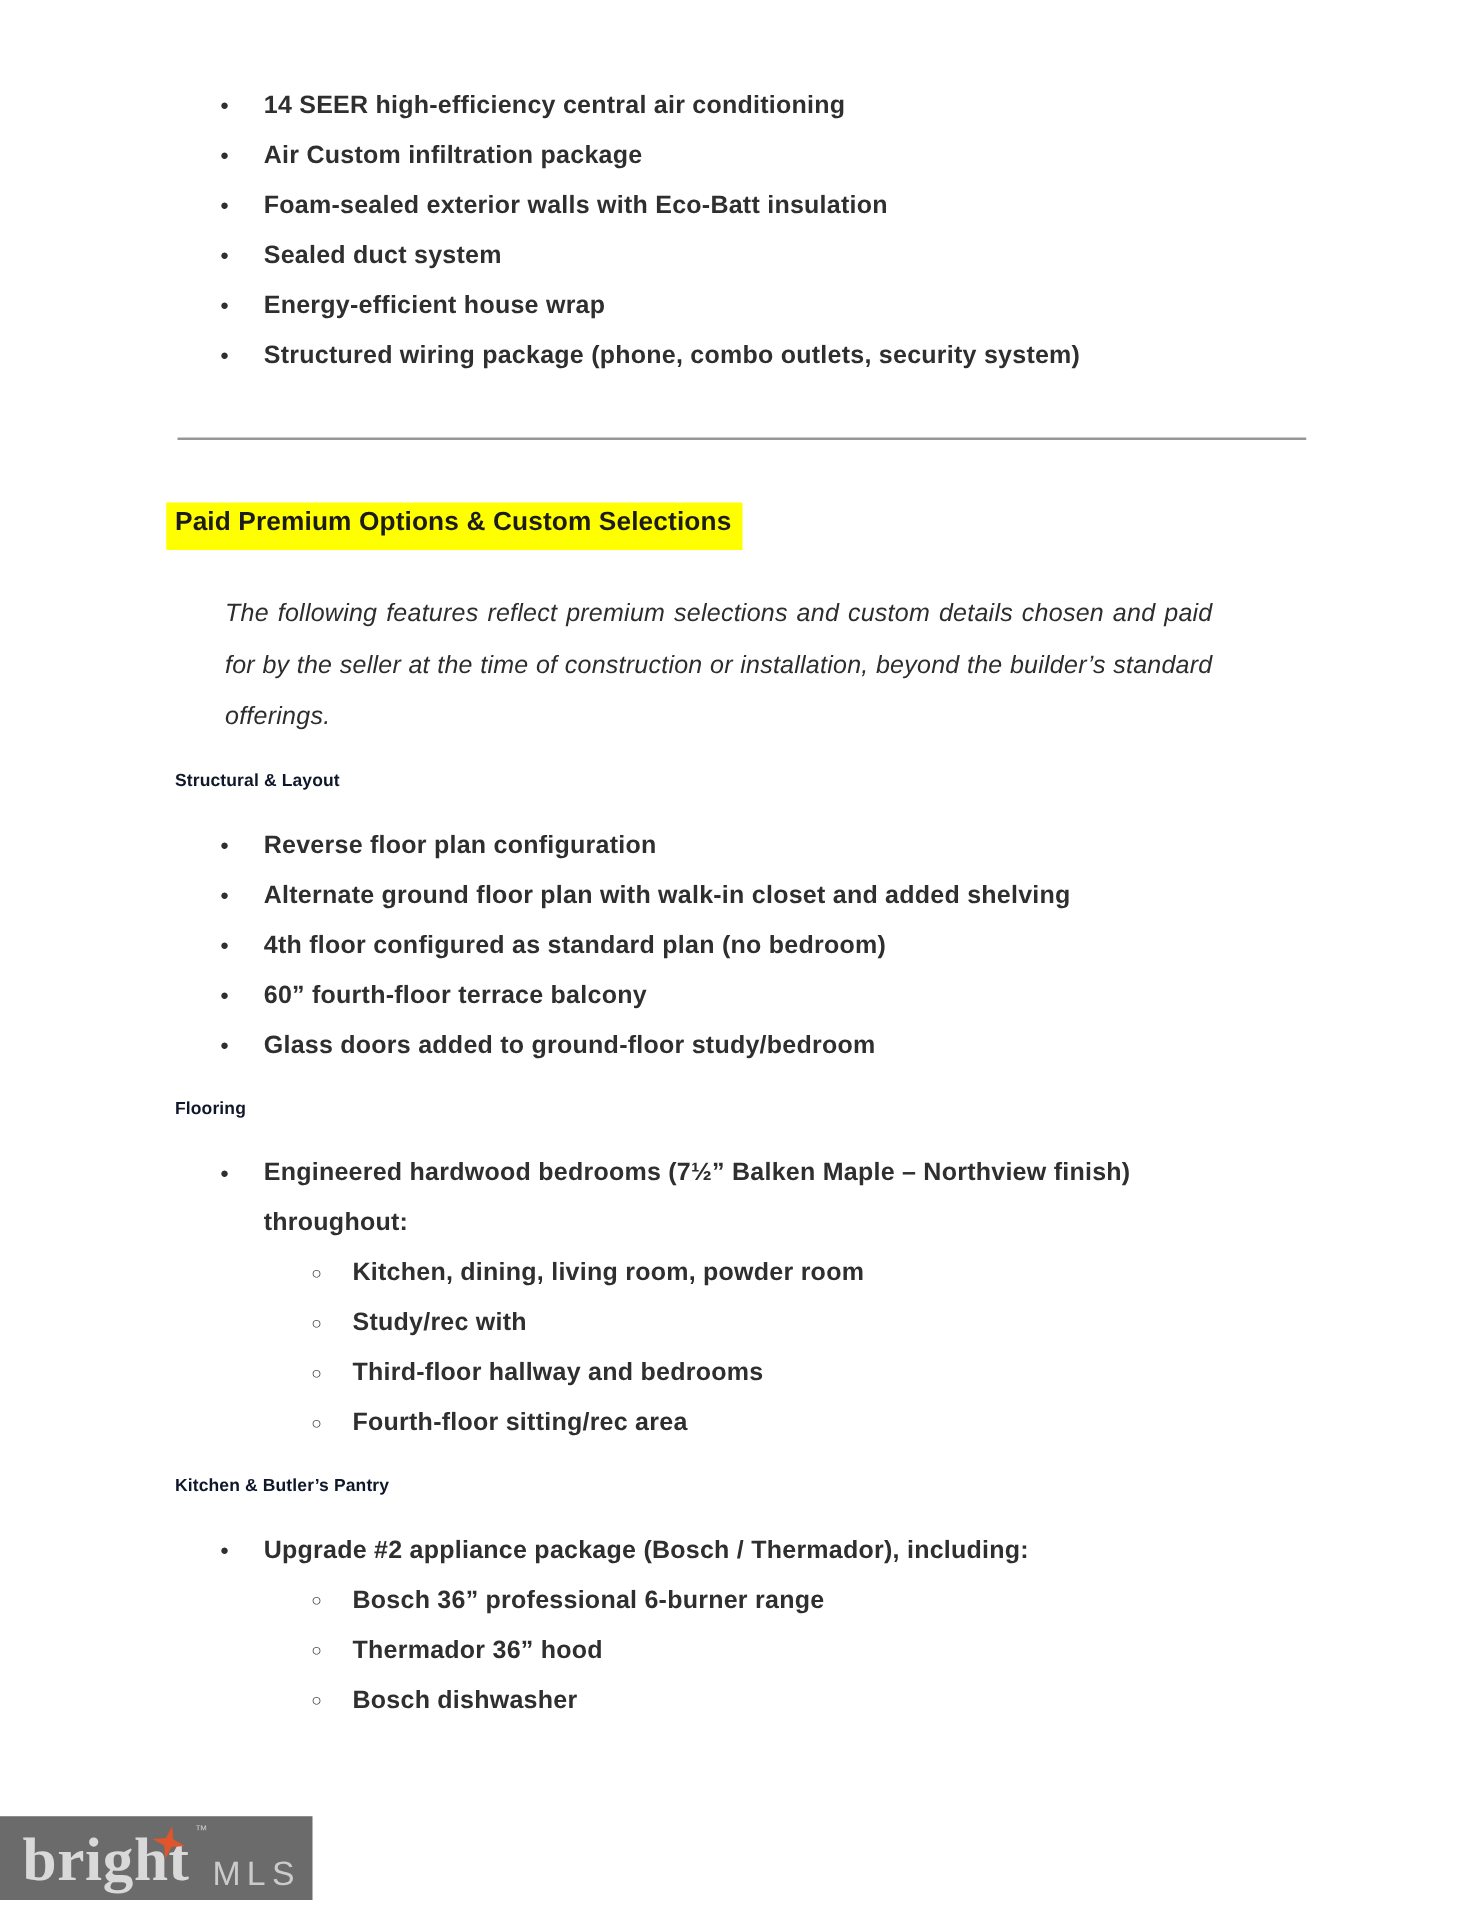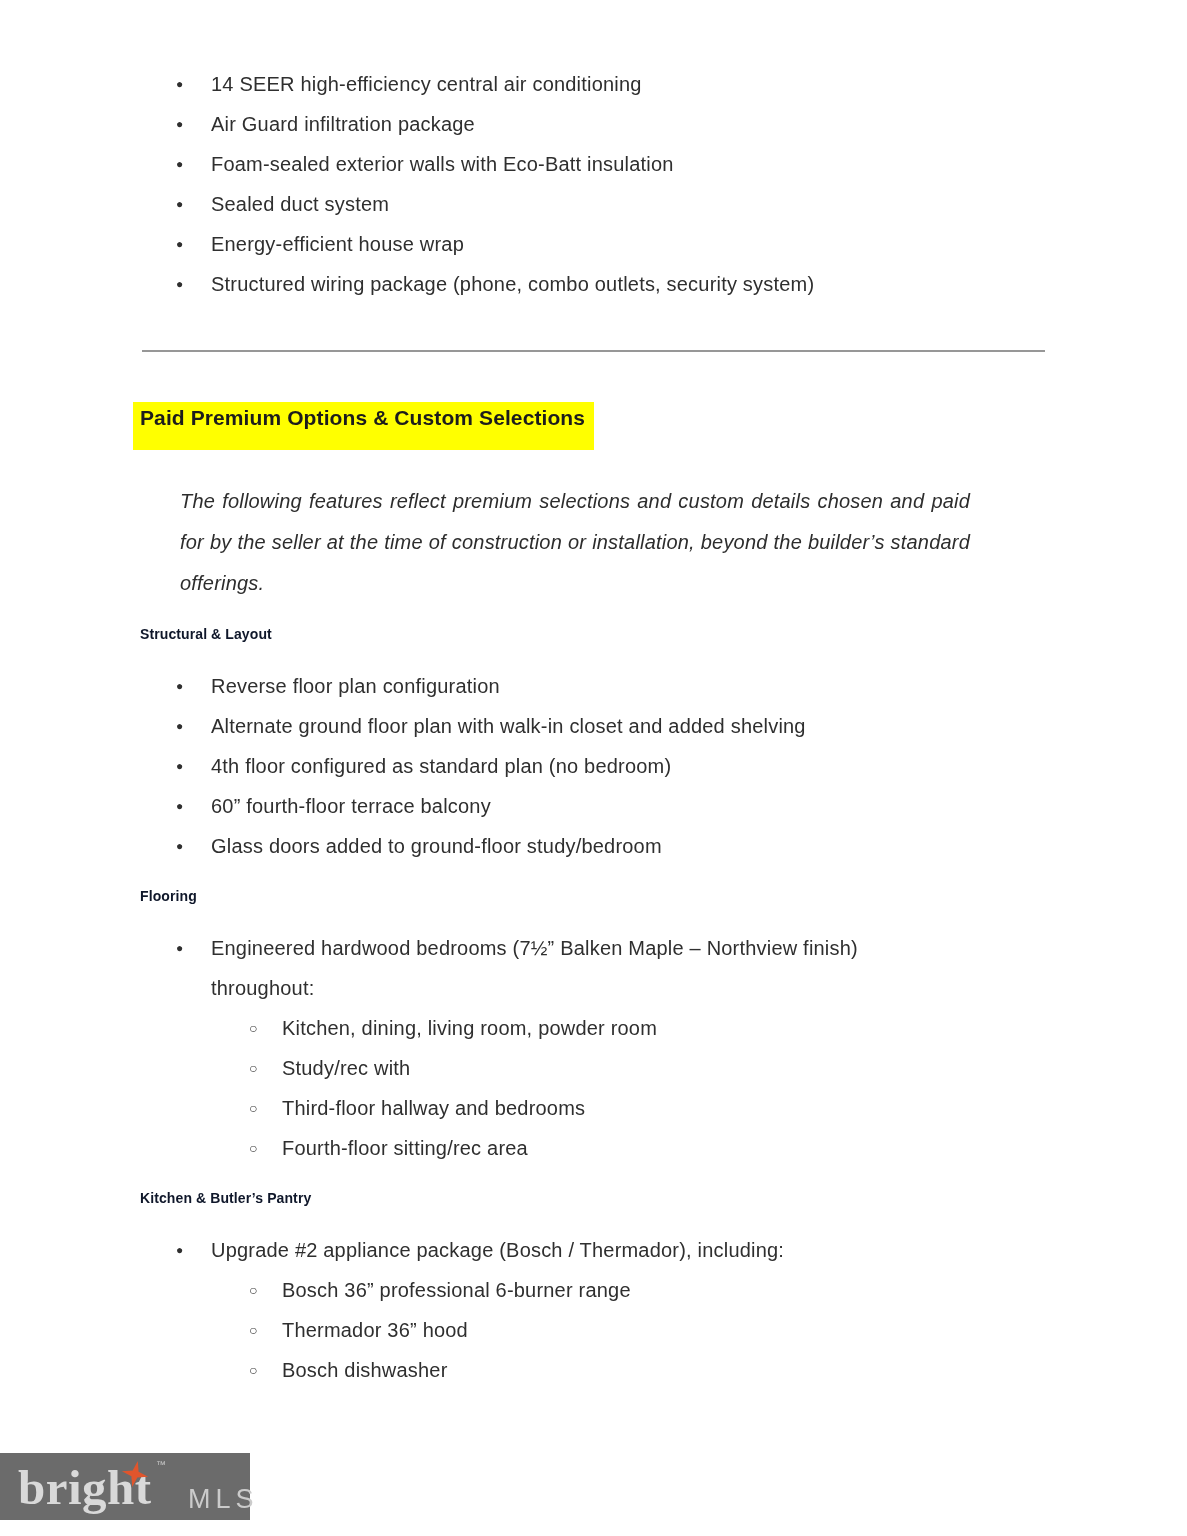--- a/index.html
+++ b/index.html
@@ -21,21 +21,21 @@
   
   ul.blist {
     list-style: none;
     margin: 0; padding: 0 0 0 36px;
   }
   ul.blist > li {
     display: grid;
     grid-template-columns: 35px 1fr;
     align-items: start;
   }
-  .li-body { line-height: 40px; }
+  .li-body { line-height: 40px; font-weight: bold; }
   .li-line { line-height: 40px; }
   .marker {
     line-height: 40px;
     font-size: 12px;
     color: #2f2f2f;
   }
   ul.sublist {
     list-style: none;
     margin: 0; padding: 0;
   }
@@ -54,21 +54,21 @@
     border: none;
     border-top: 2px solid #979797;
     width: 903px;
     margin: 46px 0 0 2px;
   }
   
   .highlight-wrap { margin: 50px 0 0 0; }
   .highlight-heading {
     display: inline-block;
     margin-left: -7px;
-    padding: 4px 9px 20px 7px;
+    padding: 4px 9px 10px 7px;
     font-size: 21px;
     font-weight: bold;
     color: #1c1c1c;
     letter-spacing: 0.1px;
   }
   .intro {
     margin: 31px 0 0 40px;
     width: 790px;
     text-align: justify;
     font-style: italic;
@@ -110,39 +110,38 @@
     font-size: 10px;
     color: #c9c9c9;
   }
   .logo-mls {
     position: absolute;
     left: 170px; top: 31px;
     font-size: 27px;
     font-weight: normal;
     letter-spacing: 5px;
     color: #cbcbcb;
-    margin-left: 18px;
   }
 </style>
 </head>
 <body>
 
 <div class="doc">
 
   <ul class="blist">
       <li>
         <span class="marker">●</span>
         <div class="li-body">
           <div class="li-line">14 SEER high-efficiency central air conditioning</div>
         </div>
       </li>
       <li>
         <span class="marker">●</span>
         <div class="li-body">
-          <div class="li-line">Air Guard infiltration package</div>
+          <div class="li-line">Air Custom infiltration package</div>
         </div>
       </li>
       <li>
         <span class="marker">●</span>
         <div class="li-body">
           <div class="li-line">Foam-sealed exterior walls with Eco-Batt insulation</div>
         </div>
       </li>
       <li>
         <span class="marker">●</span>

